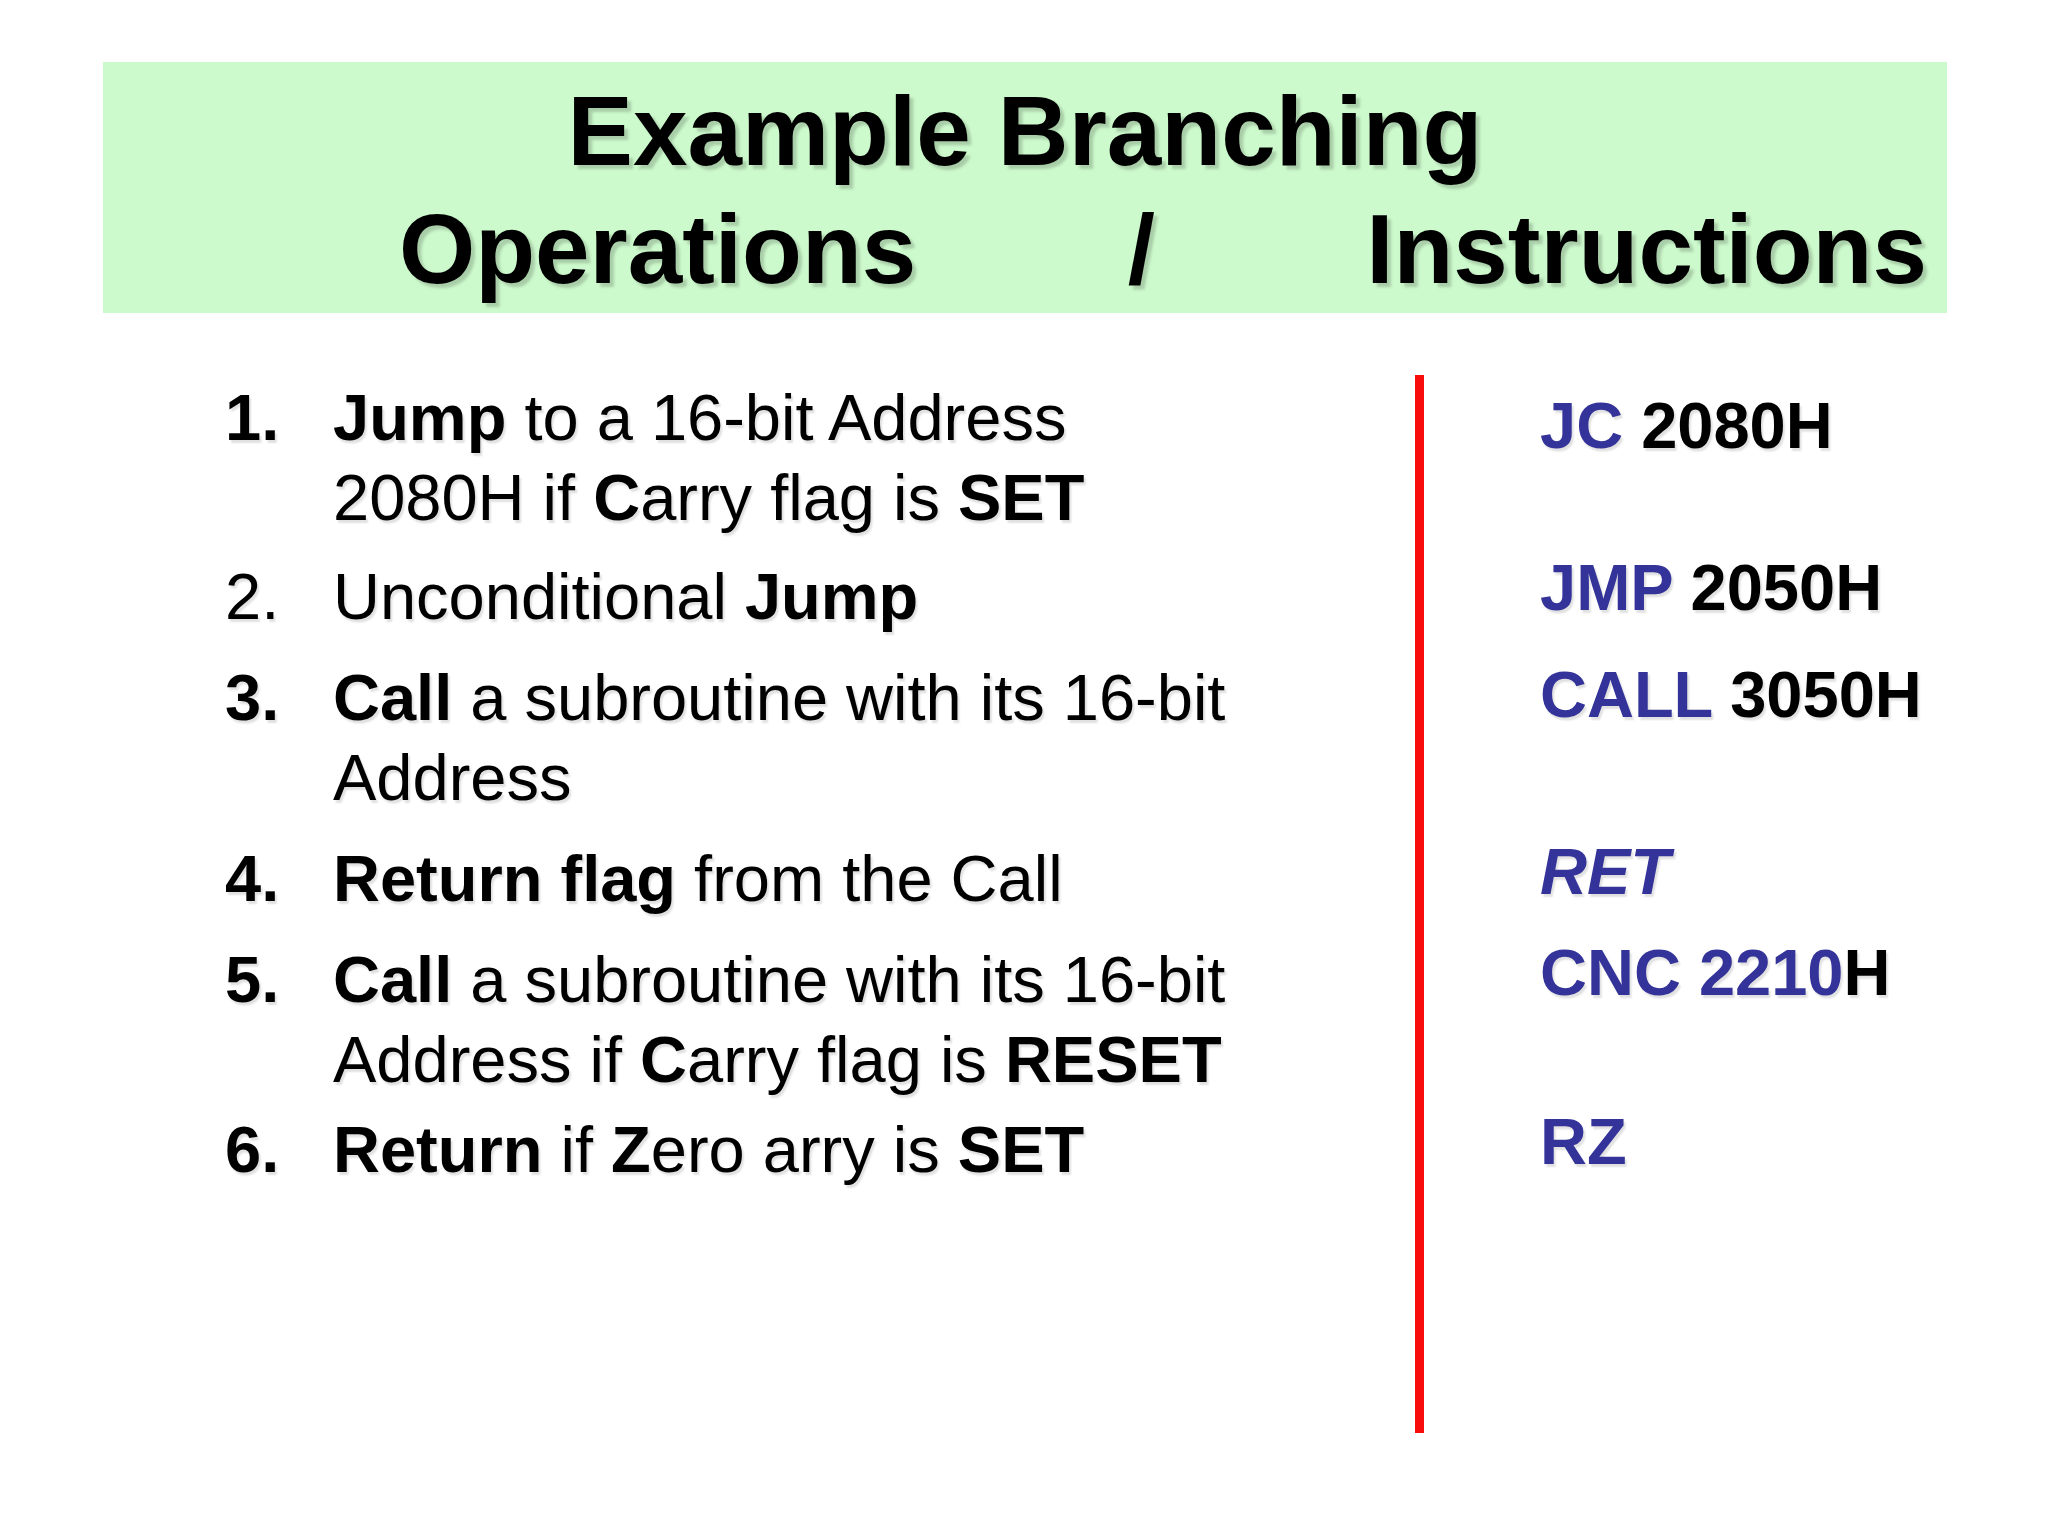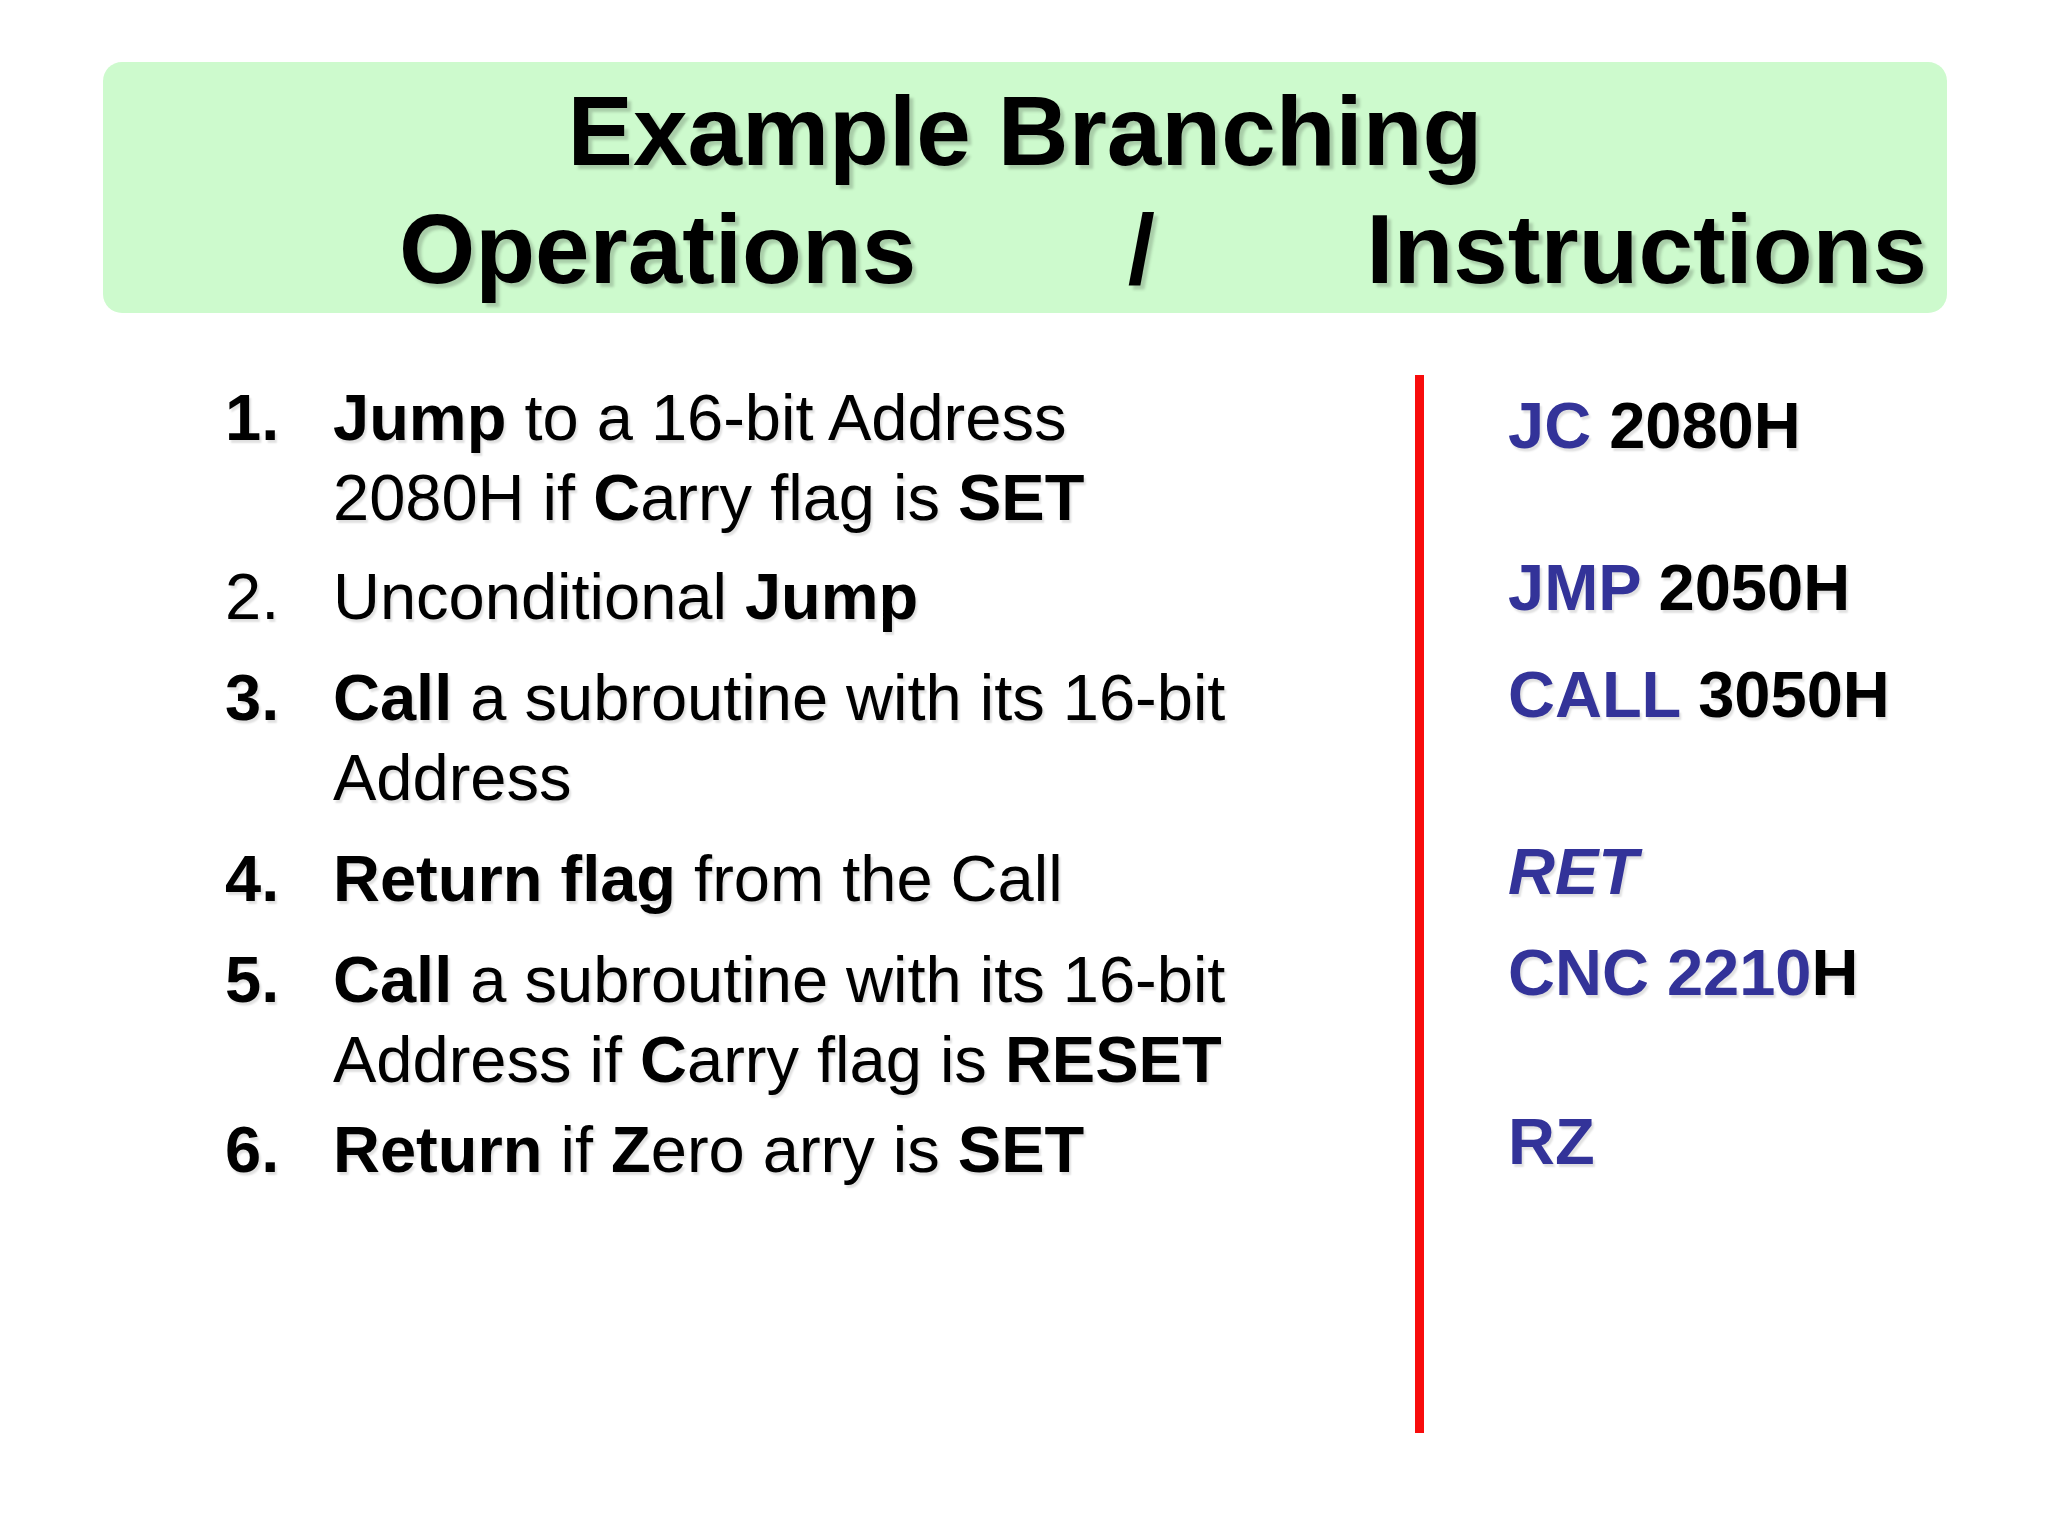--- a/index.html
+++ b/index.html
@@ -14,21 +14,20 @@
   .title-box{
     position:absolute;left:103px;top:62px;width:1844px;height:251px;
     background:var(--green,#CDFACD);
     color:#000;
     font-weight:bold;
     font-size:98px;
     line-height:118px;
     padding-top:10px;
     box-sizing:border-box;
     text-shadow:4px 4px 3px rgba(0,0,0,0.18);
-    border-radius:19px;
   }
   .title-line1{text-align:center;}
   .title-line2{
     display:flex;justify-content:space-between;align-items:baseline;
     padding-left:296px;padding-right:20px;
   }
   
   .op{
     position:absolute;left:225px;
     font-size:65px;line-height:80px;color:#000;
@@ -40,21 +39,21 @@
   }
   .op .op-body{display:block;margin-left:108px;}
   .b{font-weight:bold;}
   
   .divider{
     position:absolute;left:1415px;top:375px;width:9px;height:1058px;
     background:var(--red,#F80C0C);
   }
   
   .ins{
-    position:absolute;left:1508px;
+    position:absolute;left:1540px;
     font-size:65px;line-height:80px;font-weight:bold;
     white-space:nowrap;
     text-shadow:2px 3px 2px rgba(0,0,0,0.12);
   }
   .ins .blue{color:var(--blue,#333399);}
   .ins .black{color:#000;}
 </style>
 </head>
 <body>
 

